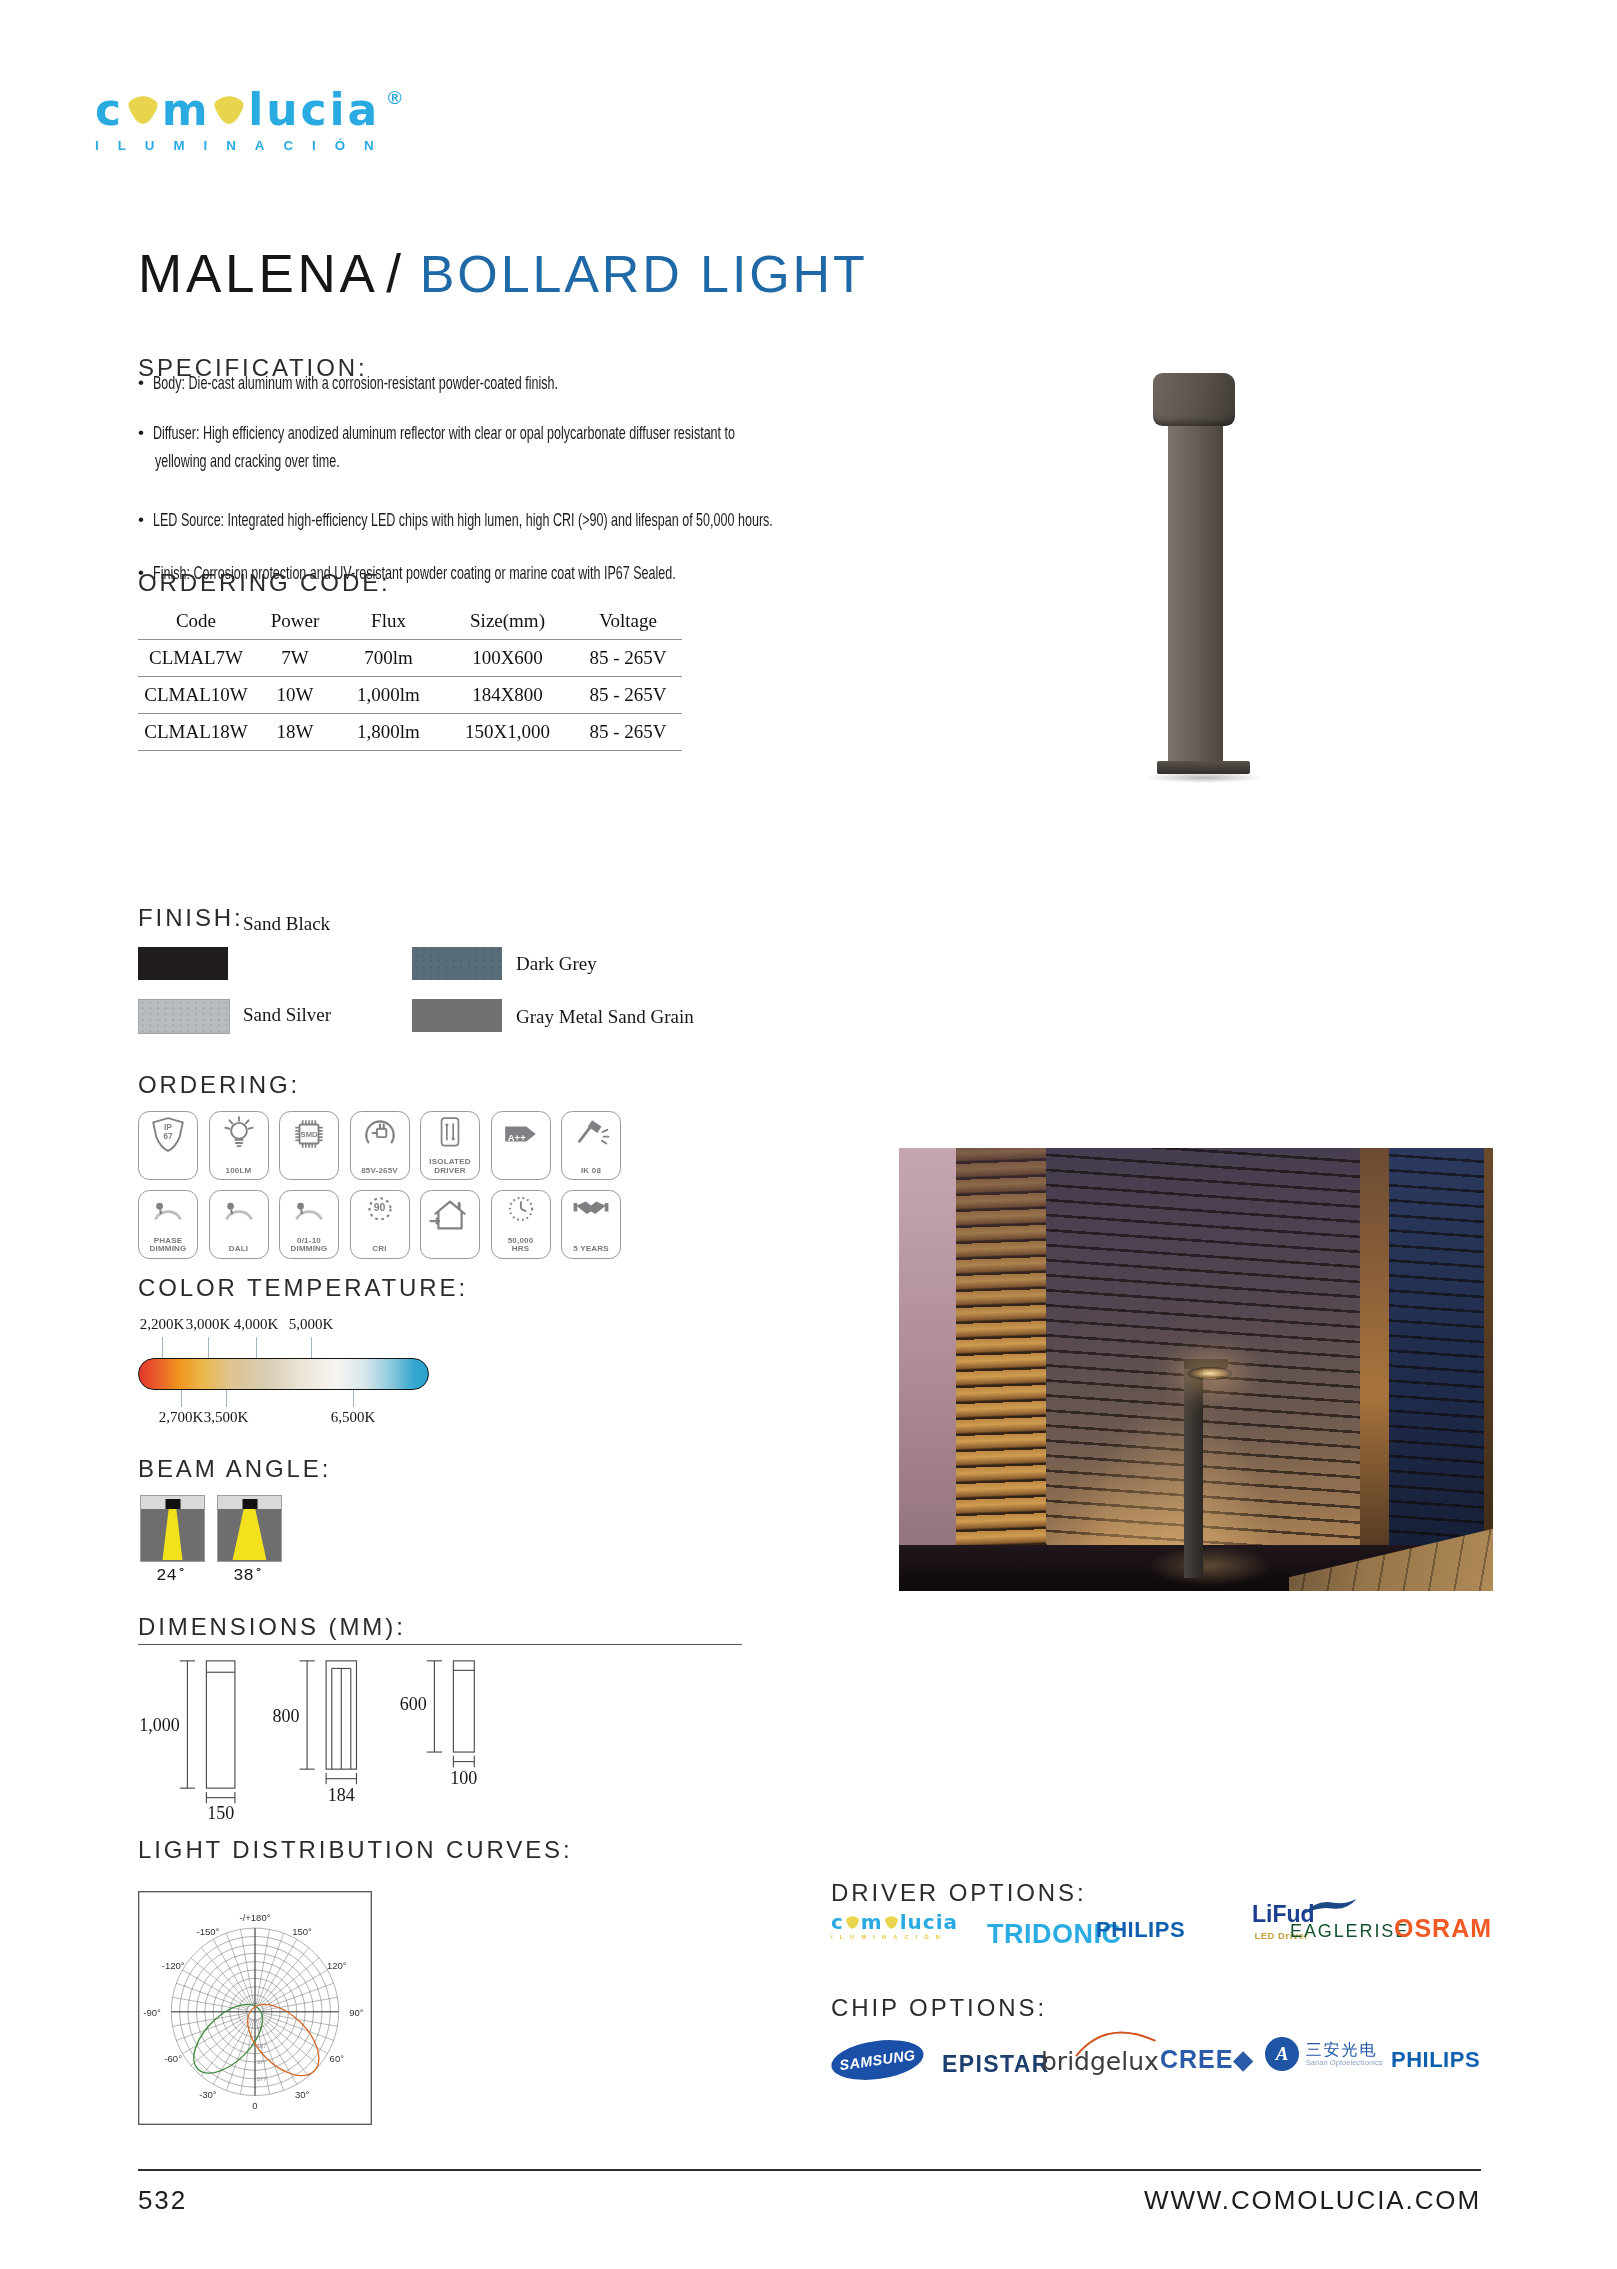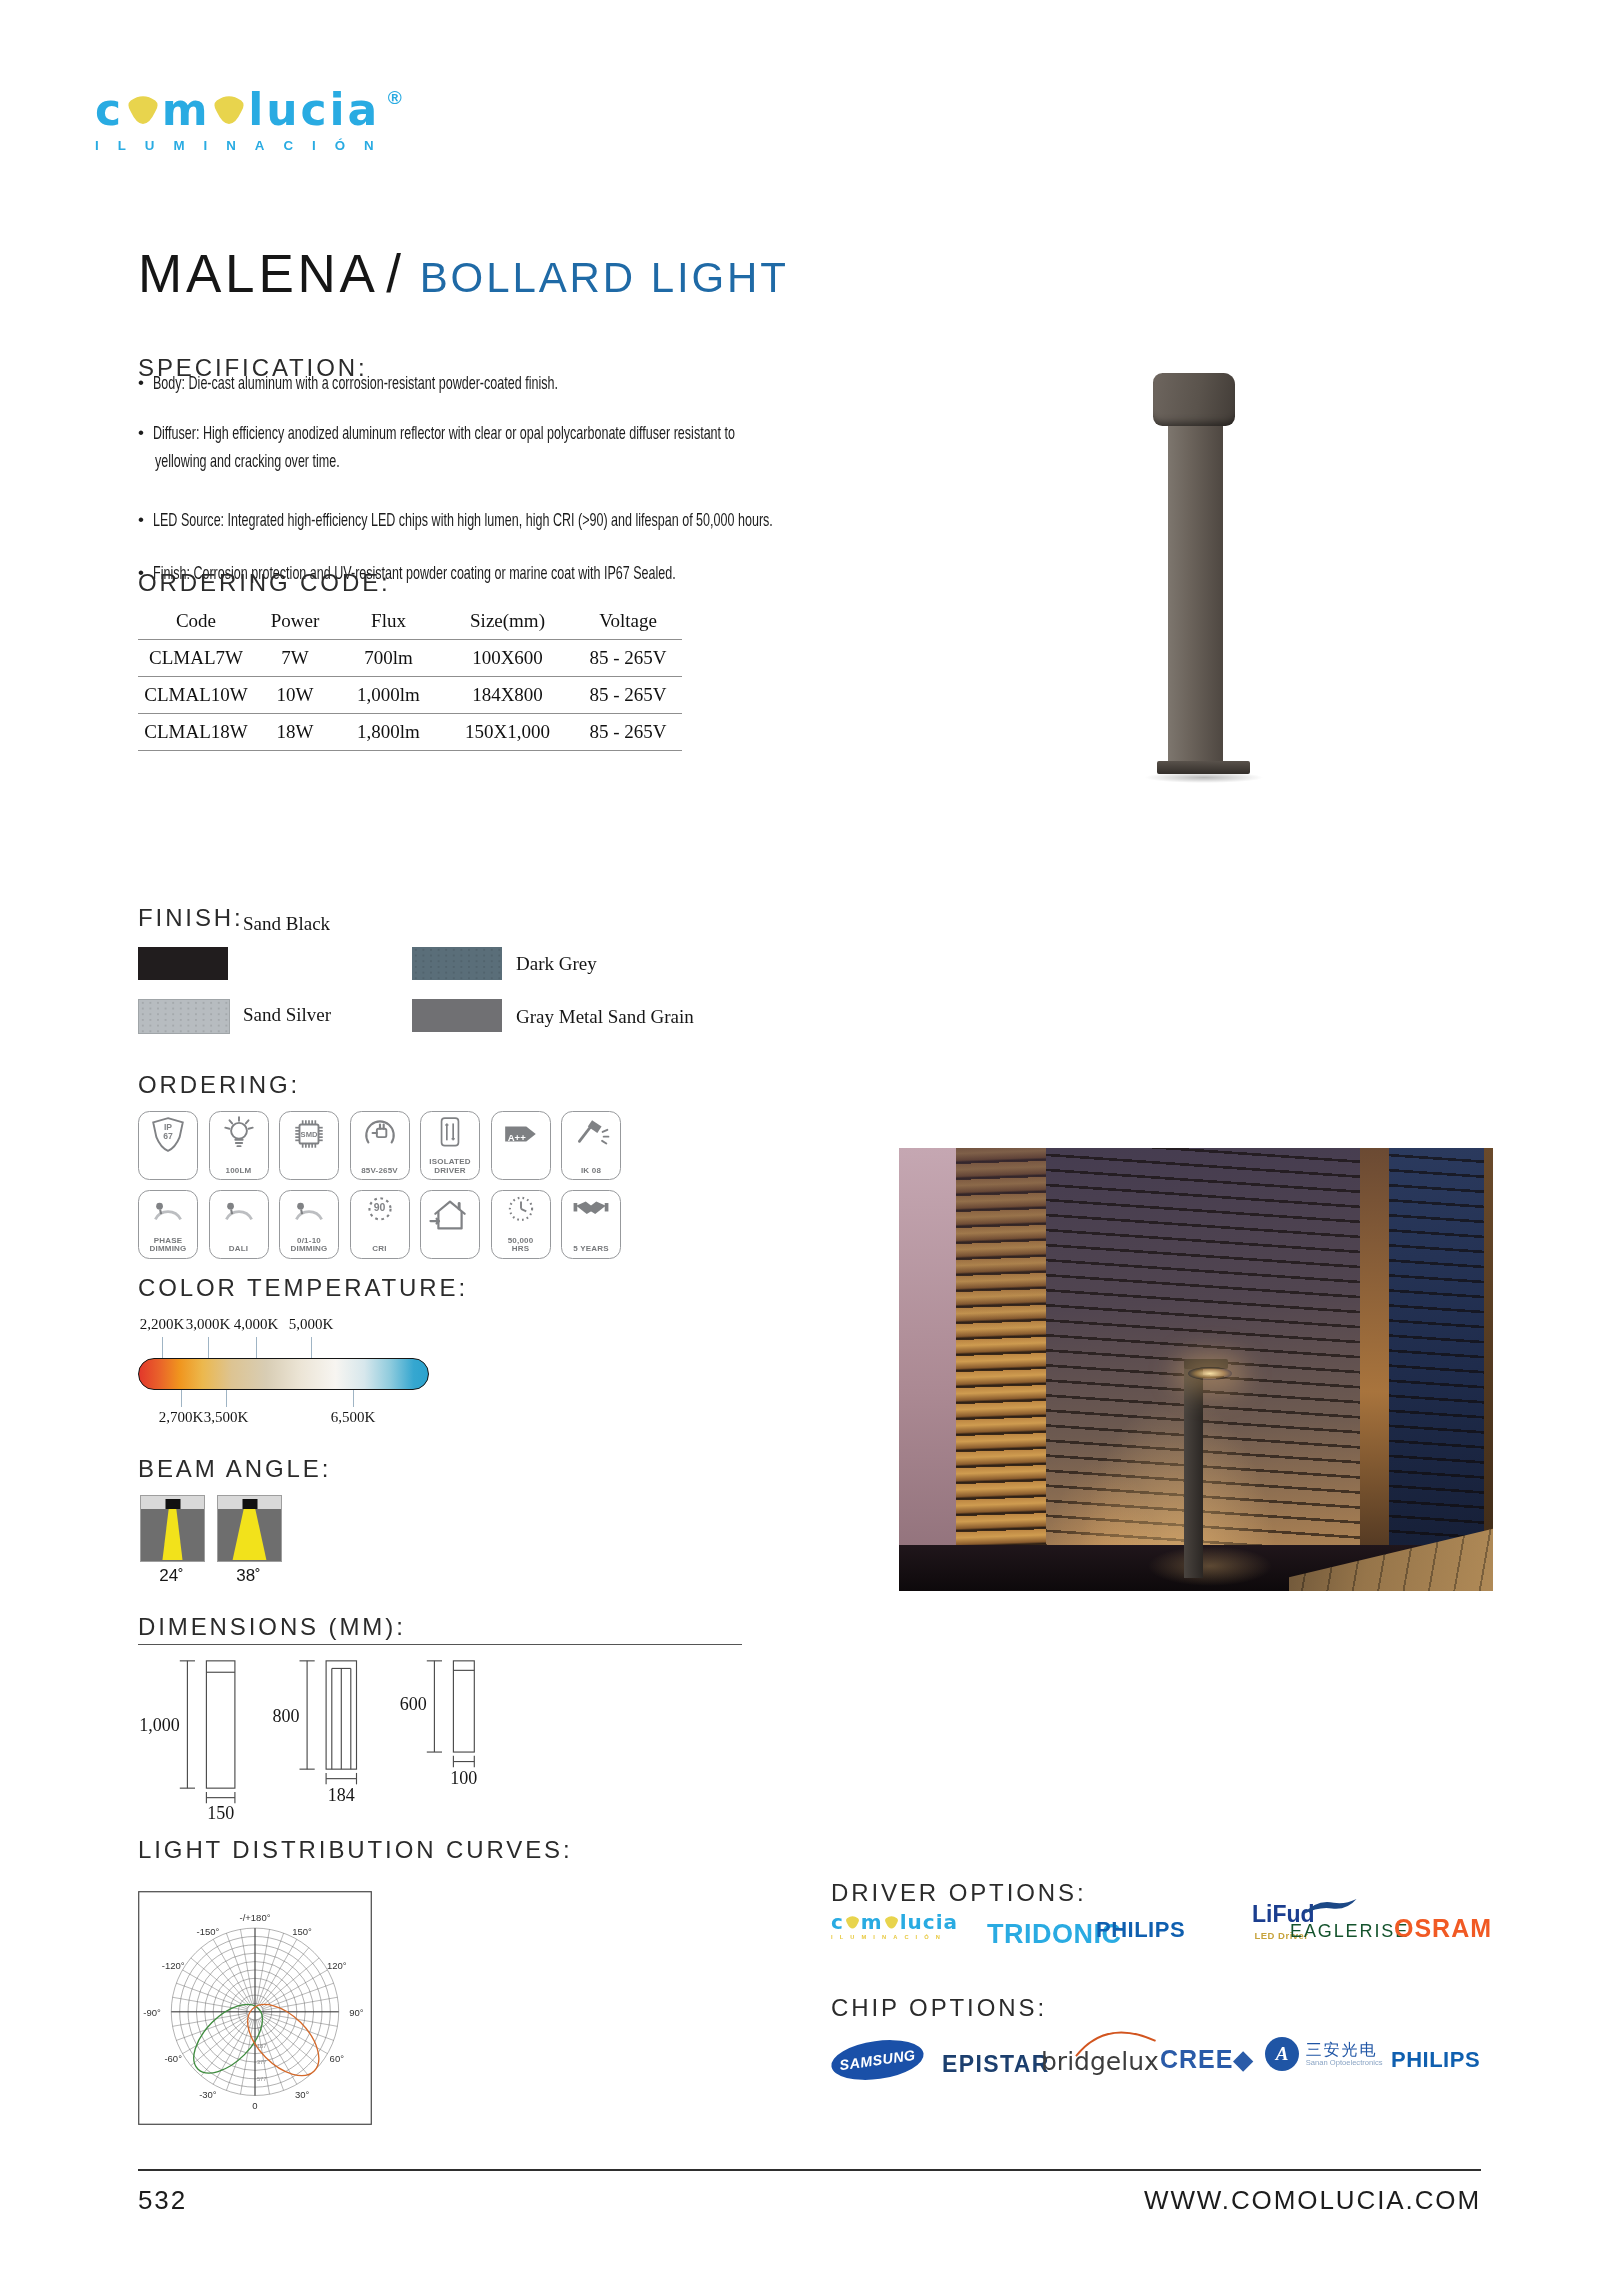--- a/index.html
+++ b/index.html
@@ -12,21 +12,21 @@
   .logo-line{display:flex;align-items:flex-end;gap:5.7px;}
   .logo-txt{font-family:"DejaVu Sans",sans-serif;font-weight:bold;font-size:44px;line-height:44px;
             color:#29abe2;letter-spacing:2.9px;}
   .logo-o{display:inline-block;width:34px;height:31px;margin:0 1.9px;}
   .logo-reg{font-size:19px;color:#29abe2;font-weight:bold;position:relative;top:-23px;left:1.9px;}
   .logo-tag{margin-top:5.7px;font-size:13.3px;letter-spacing:19px;color:#29abe2;font-weight:bold;}
 
   
   .h-tech{font-family:"Liberation Sans",sans-serif;letter-spacing:2.9px;color:#2b2b2b;font-size:24px;}
   .title-name{font-size:53px;letter-spacing:3.8px;color:#161616;}
-  .title-cat{font-size:42px;letter-spacing:2.9px;color:#1f6aa6;}
+  .title-cat{font-size:52px;letter-spacing:2.9px;color:#1f6aa6;}
 
   
   .bullets{left:138px;top:369px;width:999px;font-size:19px;color:#1c1c1c;}
   .bullet{position:relative;padding-left:15px;line-height:28.5px;}
   .bullet .dot{position:absolute;left:0;top:0;font-size:17px;}
   .cline{display:inline-block;transform:scaleX(0.66);transform-origin:0 50%;white-space:nowrap;}
   .l2{display:block;margin-left:1.9px;}
   .mb22{margin-bottom:21px;} .mb32{margin-bottom:30px;} .mb26{margin-bottom:25px;}
 
   
@@ -72,21 +72,21 @@
      background:linear-gradient(90deg,#e2372b 0%,#e9622a 7%,#f0951e 14%,#ecb84d 22%,#ddc492 32%,#d8cdb4 44%,
                 #ece5d6 56%,#f7f5f1 68%,#d7e7ec 78%,#8ecbdd 87%,#36a7d0 95%,#2ba2cd 100%);}
 
   
   .beam-box{position:absolute;width:63px;height:65px;background:#6e6e6e;border:1px solid #9e9e9e;overflow:hidden;}
   .bb-top{position:absolute;left:0;top:0;width:100%;height:13.3px;background:#d9d9d9;}
   .bb-fix{position:absolute;left:50%;top:2.9px;width:15px;height:10.5px;transform:translateX(-50%);background:#111;}
   .bb-cone{position:absolute;left:0;top:12.4px;width:100%;height:52px;background:#f2e21b;}
   .cone24{clip-path:polygon(44% 0,56% 0,66% 100%,34% 100%);}
   .cone38{clip-path:polygon(41% 0,59% 0,77% 100%,23% 100%);}
-  .beam-lab{position:absolute;width:63px;text-align:center;font-family:Liberation Sans, sans-serif;font-size:17px;color:#161616;}
+  .beam-lab{position:absolute;width:63px;text-align:center;font-family:Liberation Mono, monospace;font-size:17px;color:#161616;}
 
   
   .dim-rule{position:absolute;left:138px;top:1644px;width:604px;height:1.4px;background:#555;}
   .dims text, .polar text{font-family:"Liberation Serif",serif;}
   .polar{background:#fff;}
   .polar .alab{font-family:"Liberation Sans",sans-serif;font-size:10px;fill:#333;}
   .polar .rlab{font-family:"Liberation Sans",sans-serif;font-size:6px;fill:#888;}
 
   
   .photo{left:899px;top:1148px;width:594px;height:443px;background:#171019;overflow:hidden;}

